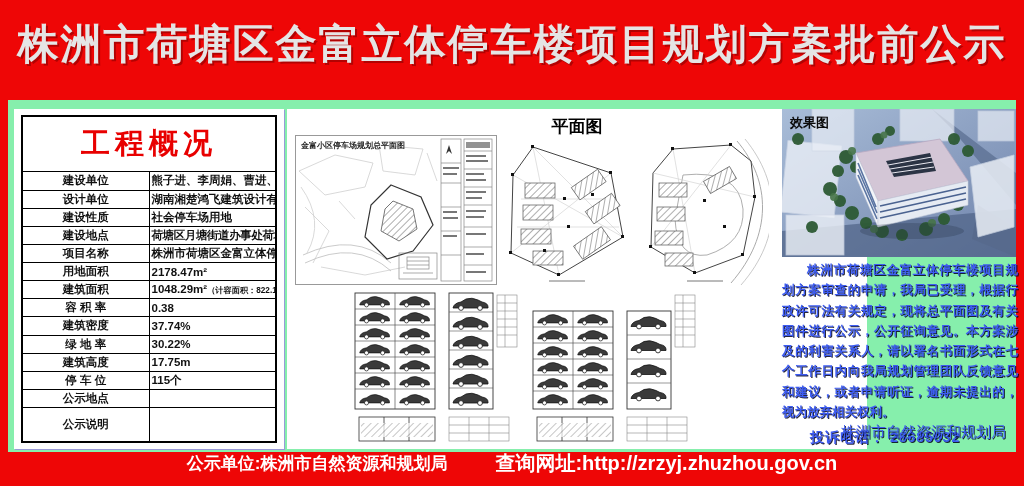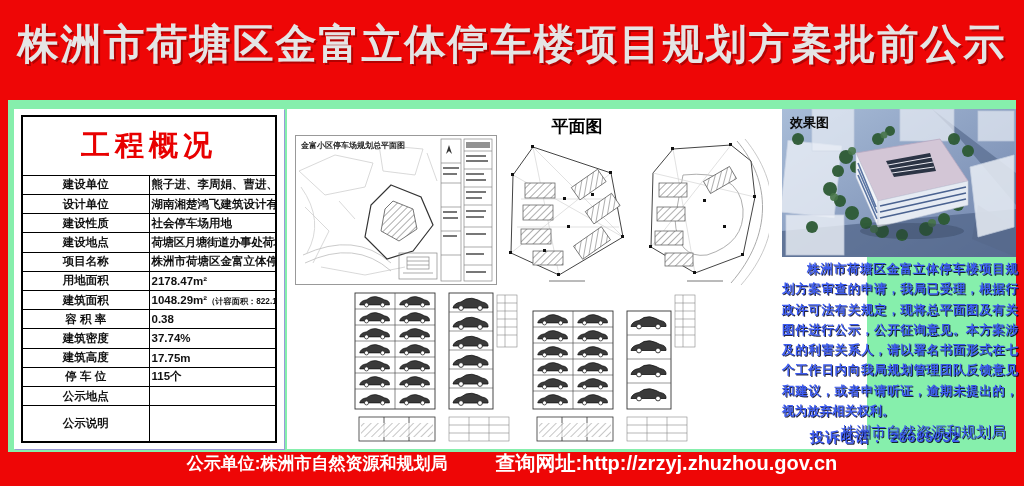--- a/index.html
+++ b/index.html
@@ -28,21 +28,21 @@
   .drw{position:absolute;background:#fff;}
   .d-site{left:8px;top:26px;}
   .d-planA{left:216px;top:30px;}
   .d-planB{left:352px;top:30px;}
   .d-elevL{left:62px;top:180px;}
   .d-elevR{left:240px;top:180px;}
   
   .fx-wrap{position:absolute;left:774px;top:9px;width:234px;height:148px;}
   .fx-label{position:absolute;left:8px;top:5px;font-size:13px;font-weight:bold;color:#0a0a0a;z-index:2;}
   .notice{position:absolute;left:774px;top:160px;width:236px;color:#3d5cf2;font-size:12.5px;font-weight:bold;line-height:1.62;text-align:justify;text-shadow:1px 1px 0 rgba(0,0,25,.85);}
-  .notice p{margin:0;text-indent:2em;font-family:Liberation Mono, monospace;}
+  .notice p{margin:0;text-indent:2em;}
   .phone{margin-top:4px;text-indent:2em;font-size:14px;letter-spacing:1px;}
   .sig{position:absolute;right:10px;bottom:8px;text-align:center;color:#3d5cf2;font-size:15px;font-weight:normal;line-height:1.6;text-shadow:1px 1px 0 rgba(0,0,25,.85);}
   
   .bottom-banner{position:absolute;left:0;top:440px;width:1024px;height:46px;display:flex;align-items:center;justify-content:center;gap:48px;color:#fff;font-weight:bold;}
   .f-item{font-size:17px;white-space:nowrap;}
   .f-url{font-size:20px;}
   svg text{font-family:"Liberation Sans","DejaVu Sans",sans-serif;}
 </style>
 </head>
 <body>
@@ -107,20 +107,24 @@
               <td class="lab">建筑面积</td>
               <td class="val"><span>1048.29m²</span><span class="note">（计容面积：822.16m²，不计容面积：226.13m²）</span></td>
             </tr>
         <tr class="r">
               <td class="lab">容 积 率</td>
               <td class="val">0.38</td>
             </tr>
         <tr class="r">
               <td class="lab">建筑密度</td>
               <td class="val">37.74%</td>
+            </tr>
+        <tr class="r">
+              <td class="lab">绿 地 率</td>
+              <td class="val">30.22%</td>
             </tr>
         <tr class="r">
               <td class="lab">建筑高度</td>
               <td class="val">17.75m</td>
             </tr>
         <tr class="r">
               <td class="lab">停 车 位</td>
               <td class="val">115个</td>
             </tr>
         <tr class="r">

